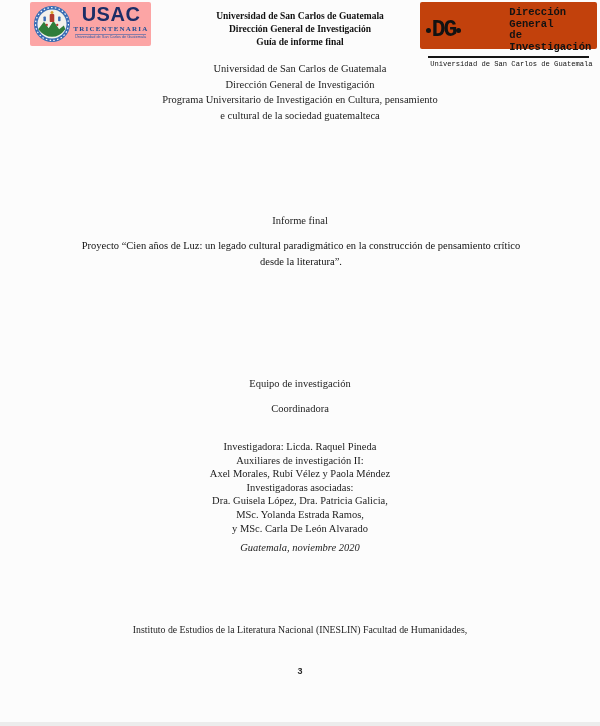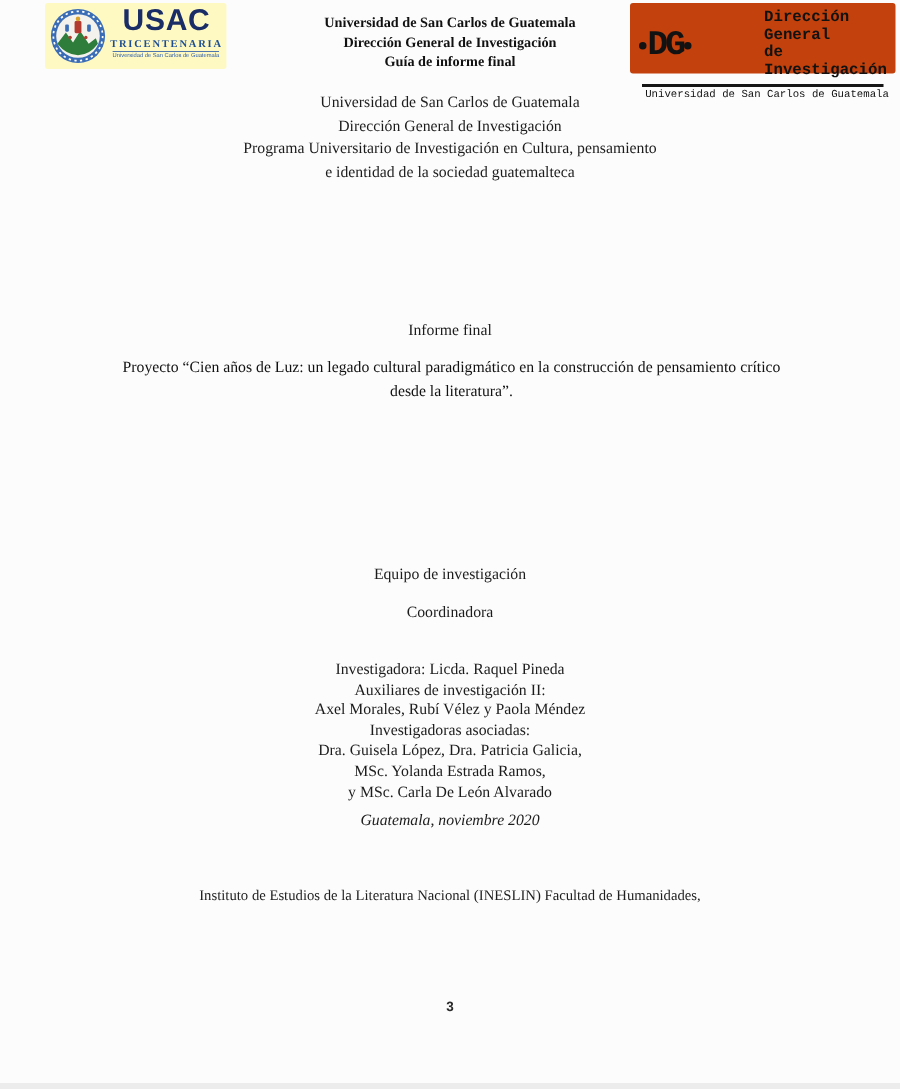--- a/index.html
+++ b/index.html
@@ -8,21 +8,21 @@
     background:#fcfcfc;
     font-family:"Liberation Serif","DejaVu Serif",serif;
     color:#1c1c1c;
   }
   .abs{position:absolute;}
   .center{left:0;right:0;text-align:center;}
 
   
   .usac-logo{
     left:30px;top:2px;width:121px;height:44px;
-    background:#fef9c3;border-radius:2px;
+    background:#fca5a5;border-radius:2px;
     display:flex;align-items:center;gap:3px;
     padding:2px 3px;box-sizing:border-box;
     font-family:"Liberation Sans",sans-serif;
   }
   .usac-emblem{width:38px;height:38px;flex:0 0 auto;}
   .usac-right{display:flex;flex-direction:column;align-items:center;line-height:1;min-width:0;}
   .usac-acronym{
     font-weight:900;font-size:20px;letter-spacing:0.5px;
     color:#1b2d66;line-height:19px;
   }
@@ -66,21 +66,21 @@
   .informe{top:214px;font-size:10.5px;line-height:14px;}
   .report-title{
     top:238px;left:62px;right:75px;text-align:center;
     font-weight:400;font-size:10.5px;line-height:15.8px;color:#111;margin-left:15px;
   }
   .team-heading{top:377px;font-size:10.5px;line-height:13.5px;}
   .coordinator{top:402px;font-size:10.5px;line-height:13.5px;}
   .coordinator .name{font-weight:700;}
   .members{top:440px;font-size:10.5px;line-height:13.6px;}
   .place-date{top:541px;font-size:10.5px;line-height:13px;font-style:italic;}
-  .institutes{top:591px;font-size:9.8px;line-height:13.6px;color:#1e1e1e;}
+  .institutes{top:623px;font-size:9.8px;line-height:13.6px;color:#1e1e1e;}
   .page-number{
     top:666px;font-family:"Liberation Sans",sans-serif;
     font-weight:700;font-size:9px;color:#2a2a2a;
   }
   .bottom-edge{left:0;right:0;bottom:0;height:4px;background:#ececec;}
 </style>
 </head>
 <body>
 
 <div class="abs usac-logo">
@@ -122,21 +122,21 @@
     </div>
   </div>
   <div class="digi-divider"></div>
   <div class="digi-sub">Universidad de San Carlos de Guatemala</div>
 </div>
 
 <div class="abs center affiliation">
   <div>Universidad de San Carlos de Guatemala</div>
   <div>Dirección General de Investigación</div>
   <div>Programa Universitario de Investigación en Cultura, pensamiento</div>
-  <div>e identidad de la sociedad guatemalteca</div>
+  <div>e cultural de la sociedad guatemalteca</div>
 </div>
 
 <div class="abs center informe">Informe final</div>
 <div class="abs report-title">Proyecto “Cien años de Luz: un legado cultural paradigmático en la construcción de pensamiento crítico desde la literatura”.</div>
 
 <div class="abs center team-heading">Equipo de investigación</div>
 
 <div class="abs center coordinator">
   <div>Coordinadora</div>
 </div>

